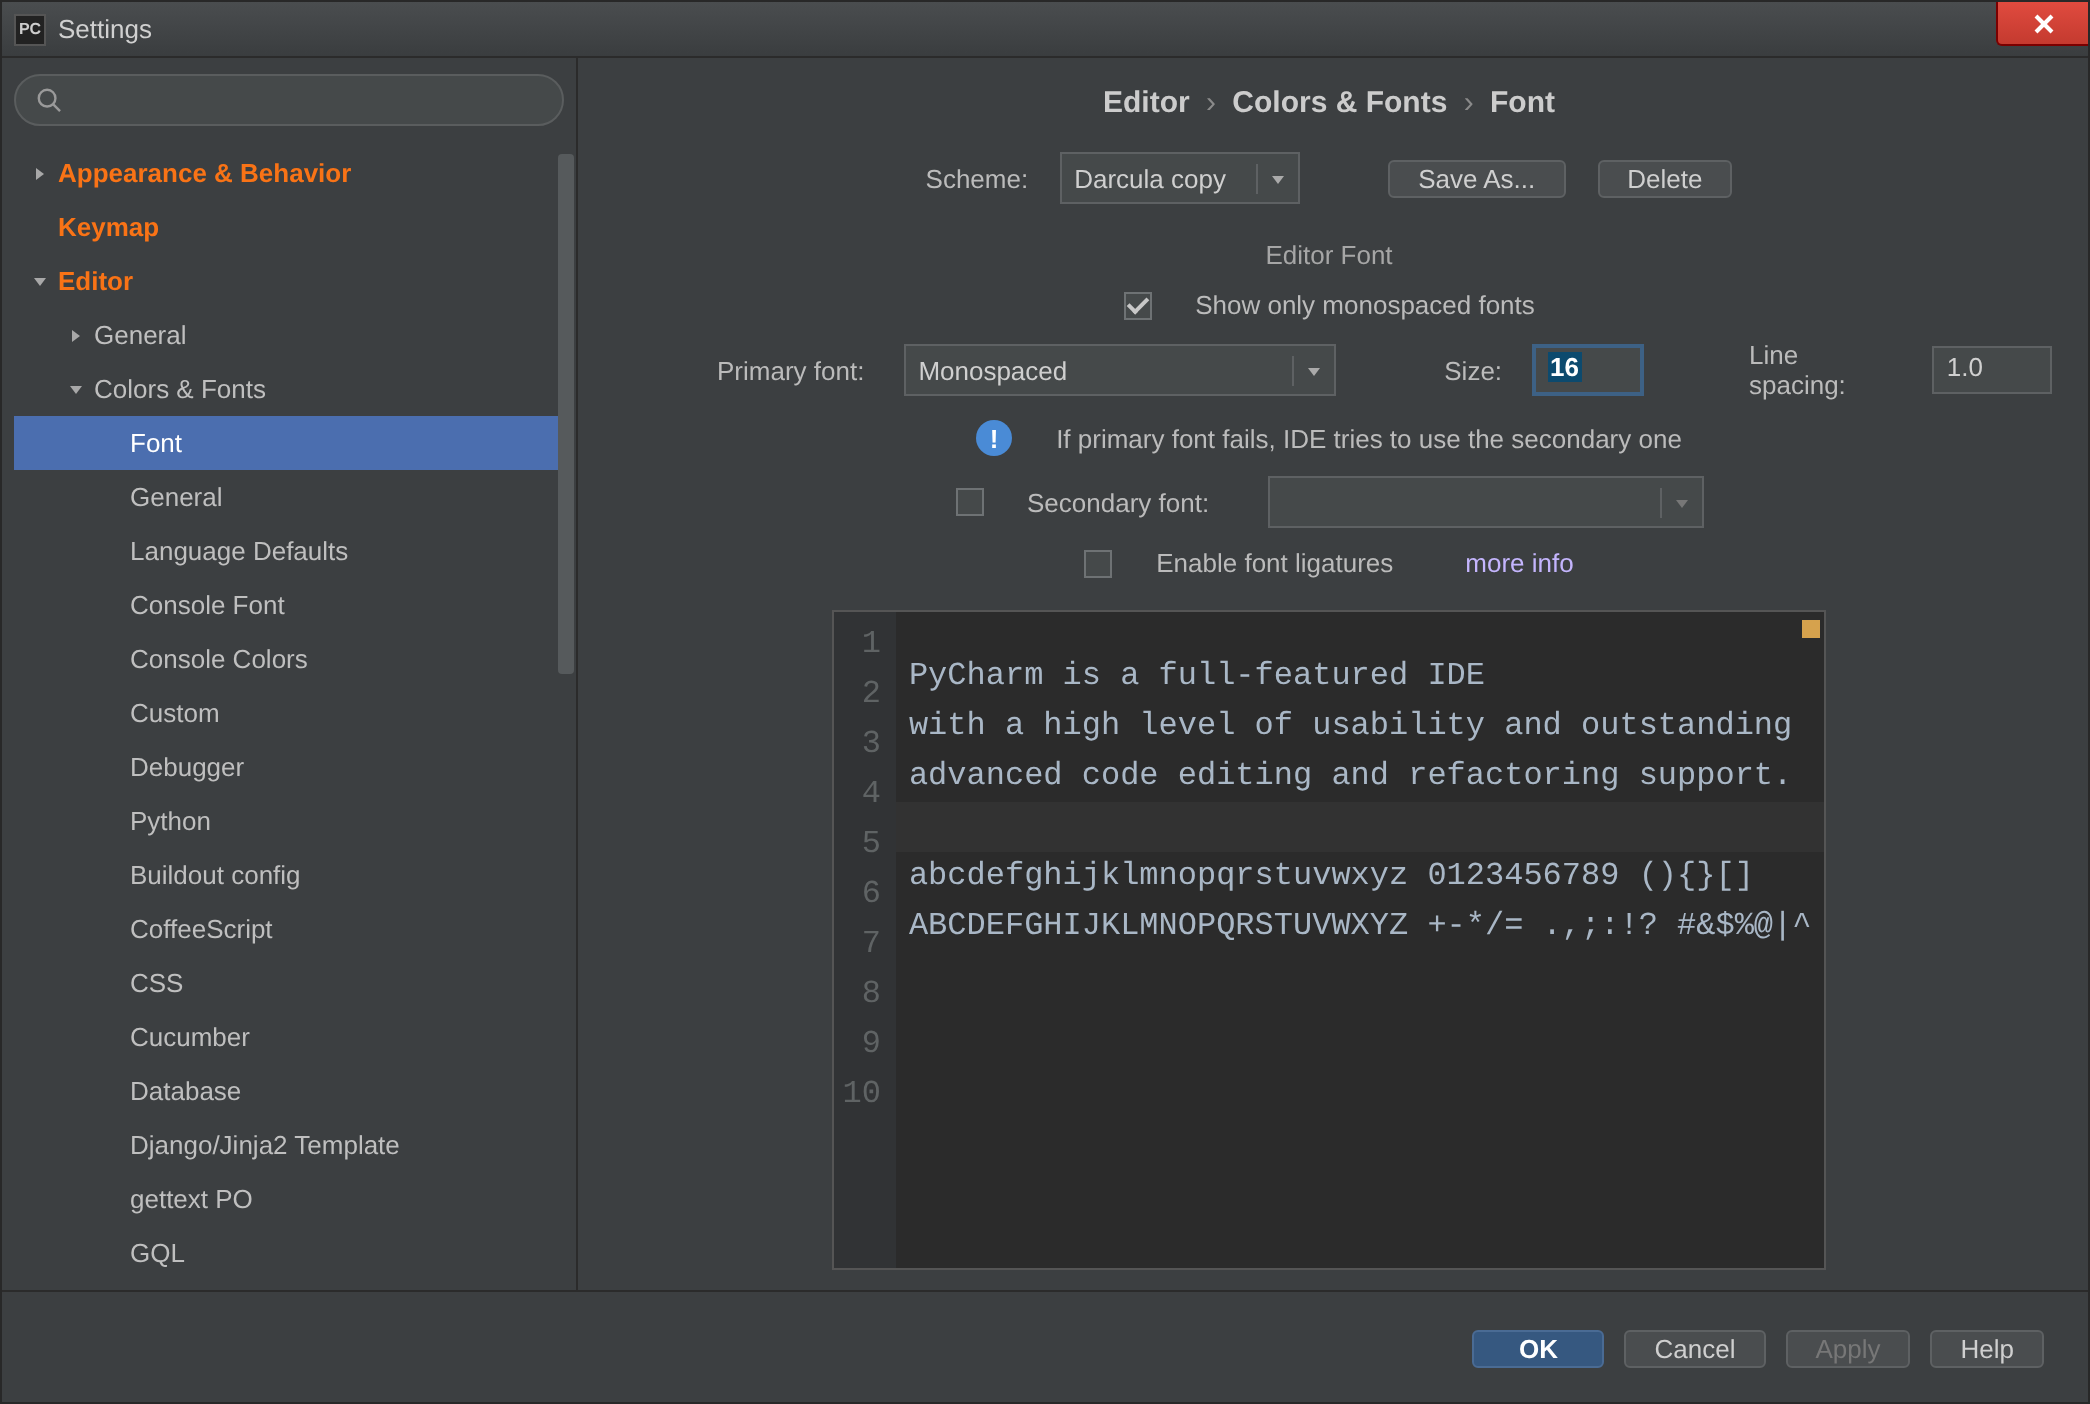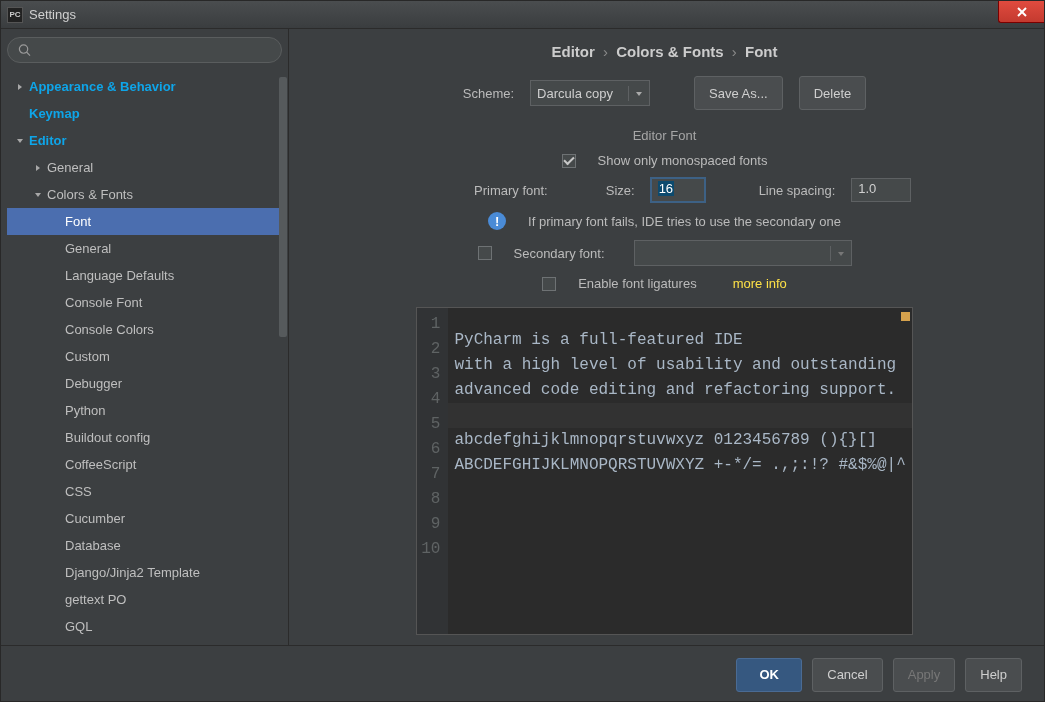--- a/index.html
+++ b/index.html
@@ -84,21 +84,21 @@
   .tree { overflow-y: auto; height: calc(100% - 40px); }
   .tree-item {
     display: flex;
     align-items: center;
     height: 27px;
     color: #bfbfbf;
     cursor: default;
     padding-left: 6px;
     white-space: nowrap;
   }
-  .tree-item.bold { font-weight: 600; color: #0ea5e9; }
+  .tree-item.bold { font-weight: 600; color: #f97316; }
   .tree-item.lvl1 { padding-left: 24px; }
   .tree-item.lvl2 { padding-left: 42px; }
   .tree-item.selected {
     background: #4b6eaf;
     color: #ffffff;
   }
   .tree-arrow {
     width: 14px;
     display: inline-flex;
     justify-content: center;
@@ -150,21 +150,21 @@
   }
   .combo .drop {
     border-left: 1px solid #5e6163;
     margin-left: auto;
     padding-left: 6px;
   }
   .btn {
     background: #4a4d4f;
     border: 1px solid #5e6163;
     color: #cfcfcf;
-    height: 34px;
+    height: 19px;
     padding: 0 14px;
     border-radius: 3px;
     display: inline-flex;
     align-items: center;
   }
   .btn.primary {
     background: #365880;
     border-color: #4a6b94;
     color: #fff;
     font-weight: 600;
@@ -195,33 +195,34 @@
     padding: 2px 6px;
   }
   .textfield.focus {
     border-color: #3d6185;
     box-shadow: 0 0 0 1px #3d6185;
   }
   .textfield.focus .sel {
     background: #0c4a6e;
     color: #fff;
     padding: 0 1px;
+    font-weight: bold;
   }
   .info-icon {
     width: 18px; height: 18px;
     background: #4a8bd6;
     border-radius: 50%;
     color: #fff;
     font-weight: bold;
     font-size: 13px;
     display: inline-flex;
     align-items: center; justify-content: center;
     margin-right: 6px;
   }
-  .link { color: #fde047; }
+  .link { color: #c4b5fd; }
 
   
   .preview {
     flex: 1;
     background: #2b2b2b;
     border: 1px solid #555;
     display: flex;
     font-family: "Consolas","Courier New",monospace;
     font-size: 16px;
     color: #a9b7c6;
@@ -426,20 +427,28 @@
 
     <div class="section-title">Editor Font</div>
 
     <div class="row">
       <span class="check checked"></span>
       <span class="label">Show only monospaced fonts</span>
     </div>
 
     <div class="row indent">
       <span class="label" style="width:90px;text-align:right;margin-right:4px">Primary font:</span>
+      <div class="combo" style="width:218px">
+        <span>Monospaced</span>
+        <span class="drop">
+          <svg width="8" height="8" viewBox="0 0 8 8">
+              <path d="M1 2 L4 6 L7 2 Z" fill="#aaa"></path>
+            </svg>
+        </span>
+      </div>
       <span style="width:22px"></span>
       <span class="label">Size:</span>
       <div class="textfield focus" style="width:54px">
         <span class="sel">16</span>
       </div>
       <span style="width:22px"></span>
       <span class="label">Line spacing:</span>
       <div class="textfield" style="width:60px">
         <span>1.0</span>
       </div>

